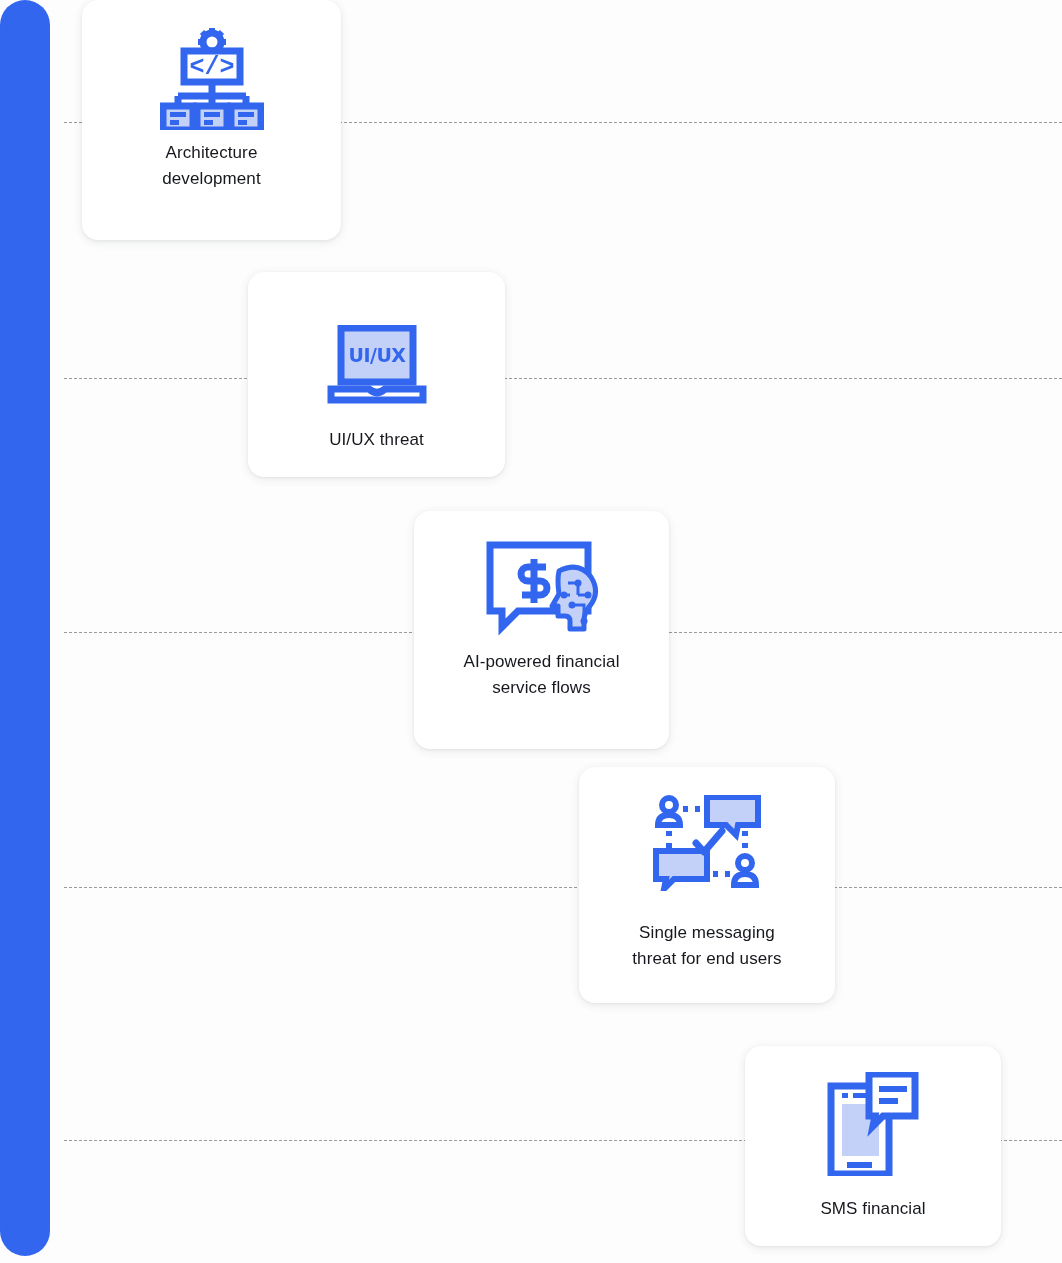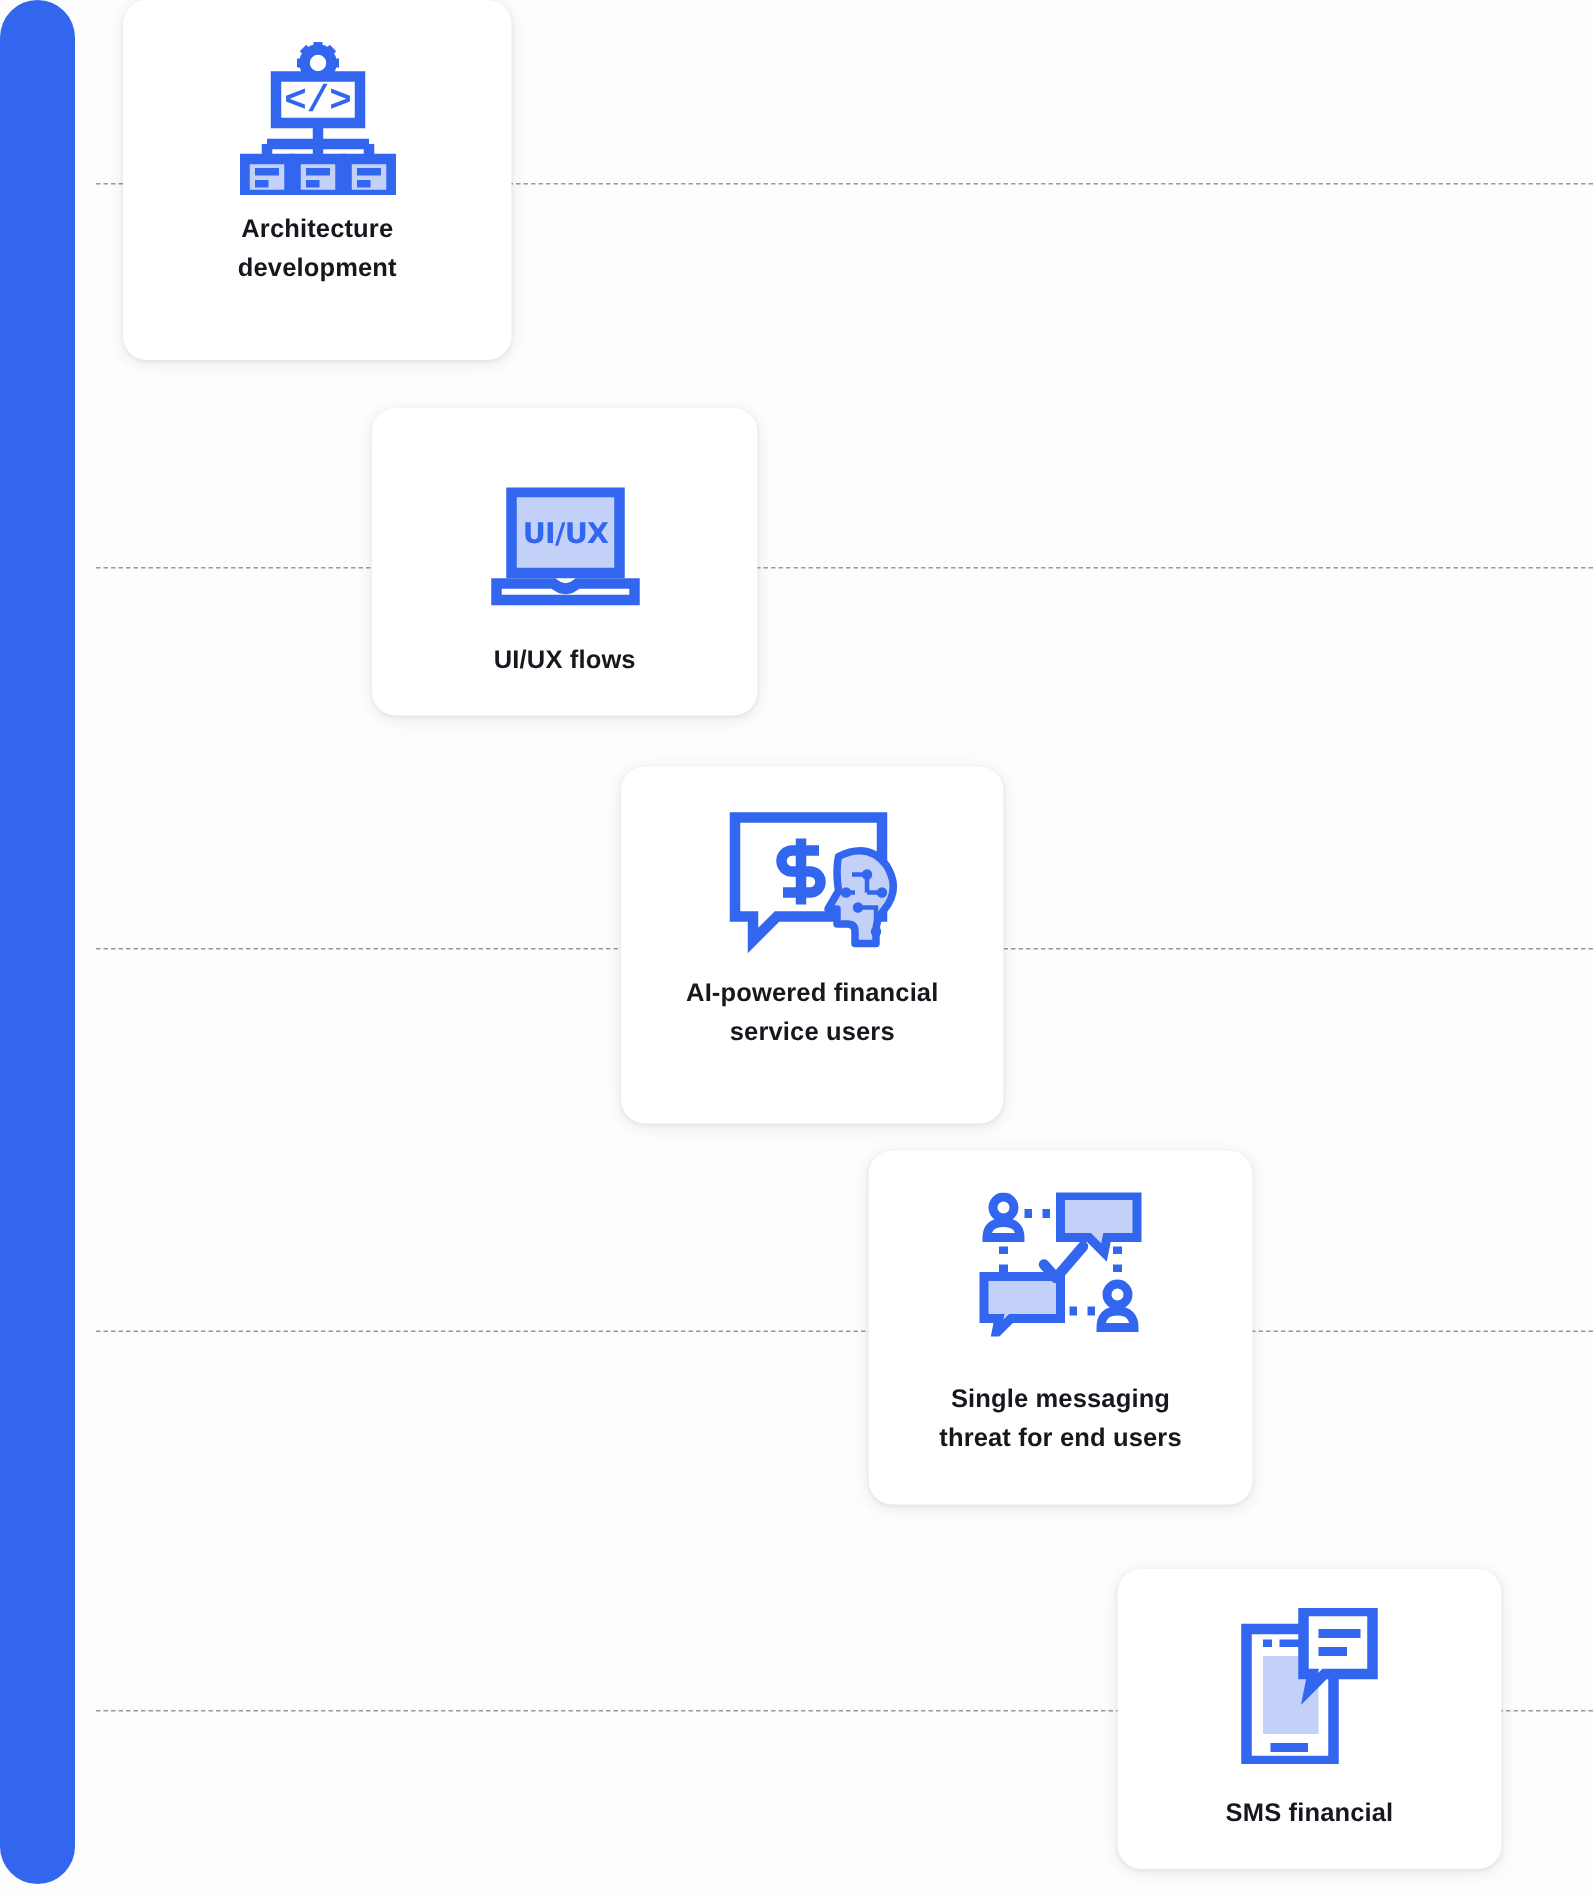--- a/index.html
+++ b/index.html
@@ -29,21 +29,21 @@
     background:#ffffff;
     border-radius:16px;
     box-shadow:0 2px 10px rgba(40,45,60,.10), 0 1px 3px rgba(40,45,60,.06);
     display:flex;flex-direction:column;align-items:center;justify-content:flex-start;
     box-sizing:border-box;
   }
   .icon-wrap{display:flex;align-items:center;justify-content:center;}
   .card-label{
     color:#16181d;
     font-size:17px;
-    font-weight:700;
+    font-weight:400;
     line-height:1.55;
     text-align:center;
     letter-spacing:.1px;
     white-space:pre-line;
   }
 
   
   #card-0{left:82px;  top:0;    width:259px;height:240px;padding-top:26px;}
   #card-1{left:248px; top:272px;width:257px;height:205px;padding-top:30px;justify-content:center;}
   #card-2{left:414px; top:511px;width:255px;height:238px;padding-top:28px;}
@@ -114,21 +114,21 @@
   </div>
 
   <div class="card" id="card-1">
     <div class="icon-wrap">
       <svg width="104" height="86" viewBox="0 0 104 86">
         <rect x="16" y="3" width="72" height="54" fill="#c3d0f8" stroke="#3366ef" stroke-width="7"></rect>
         <text x="52" y="37" text-anchor="middle" font-family="&quot;DejaVu Sans&quot;, sans-serif" font-size="19" font-weight="700" letter-spacing="-0.5" fill="#3366ef">UI/UX</text>
         <path d="M6 64 H44 q8 7 16 0 H98 v11 H6 Z" fill="#ffffff" stroke="#3366ef" stroke-width="7"></path>
       </svg>
     </div>
-    <div class="card-label">UI/UX flows</div>
+    <div class="card-label">UI/UX threat</div>
   </div>
 
   <div class="card" id="card-2">
     <div class="icon-wrap">
       <svg width="116" height="98" viewBox="0 0 116 98">
 
         <path d="M6 6 H104 V72 H34 L18 88 V72 H6 Z" fill="none" stroke="#3366ef" stroke-width="7"></path>
 
         <g stroke="#3366ef" stroke-width="7" fill="none">
           <path d="M62 28 H44 a7 7 0 0 0 0 14 h12 a7 7 0 0 1 0 14 H38"></path>
@@ -145,21 +145,21 @@
         <g fill="#3366ef">
           <circle cx="94" cy="44" r="3.5"></circle>
           <circle cx="104" cy="56" r="3.5"></circle>
           <circle cx="88" cy="66" r="3.5"></circle>
           <circle cx="80" cy="56" r="3.5"></circle>
           <circle cx="100" cy="82" r="3.5"></circle>
         </g>
       </svg>
     </div>
     <div class="card-label">AI-powered financial
-service users</div>
+service flows</div>
   </div>
 
   <div class="card" id="card-3">
     <div class="icon-wrap">
       <svg width="110" height="96" viewBox="0 0 110 96">
 
         <g stroke="#3366ef" stroke-width="6" fill="none">
           <circle cx="17" cy="10" r="7"></circle>
           <path d="M6 30 q0 -10 11 -10 q11 0 11 10 Z"></path>
         </g>

